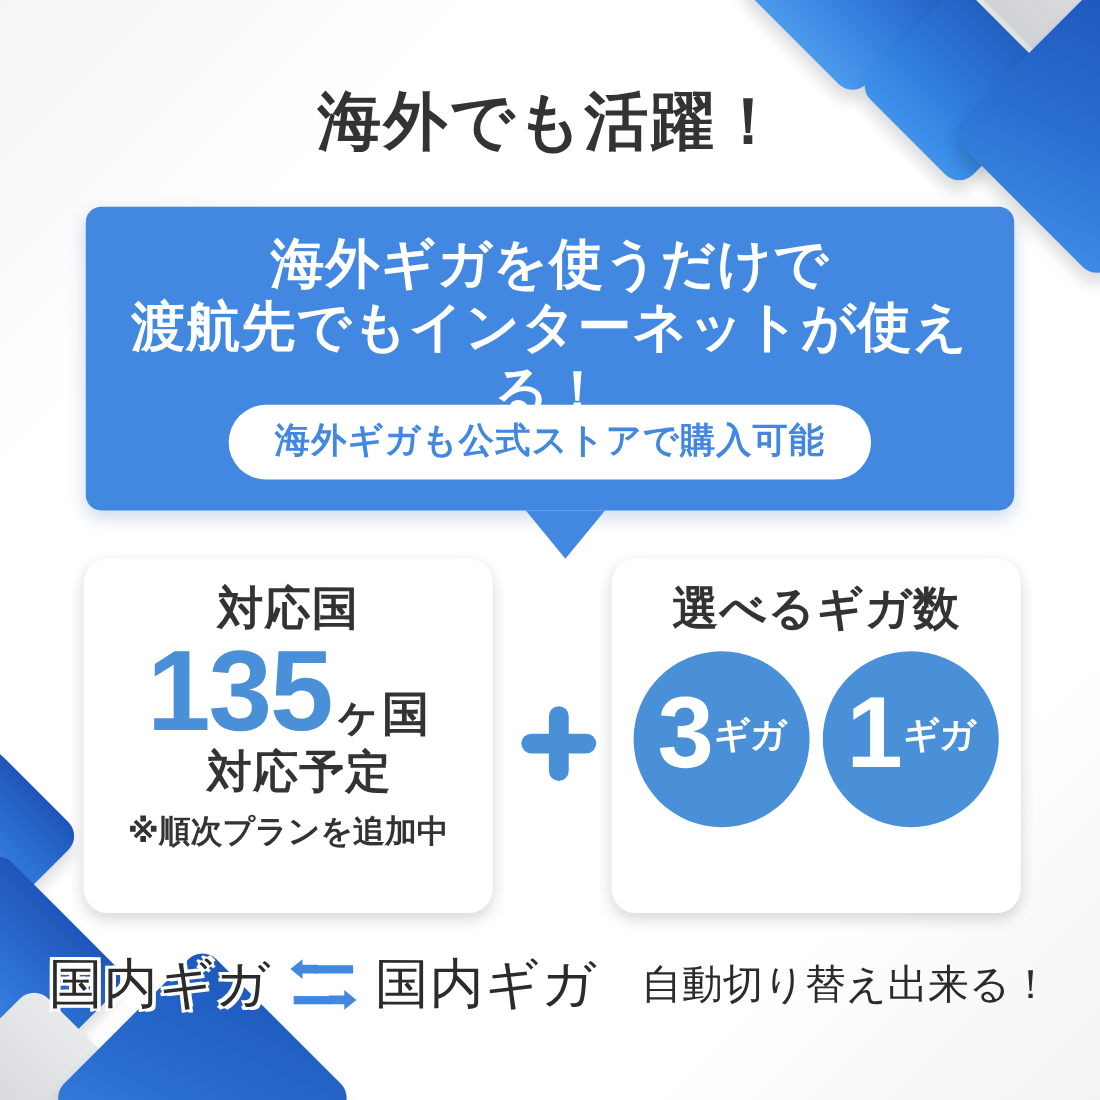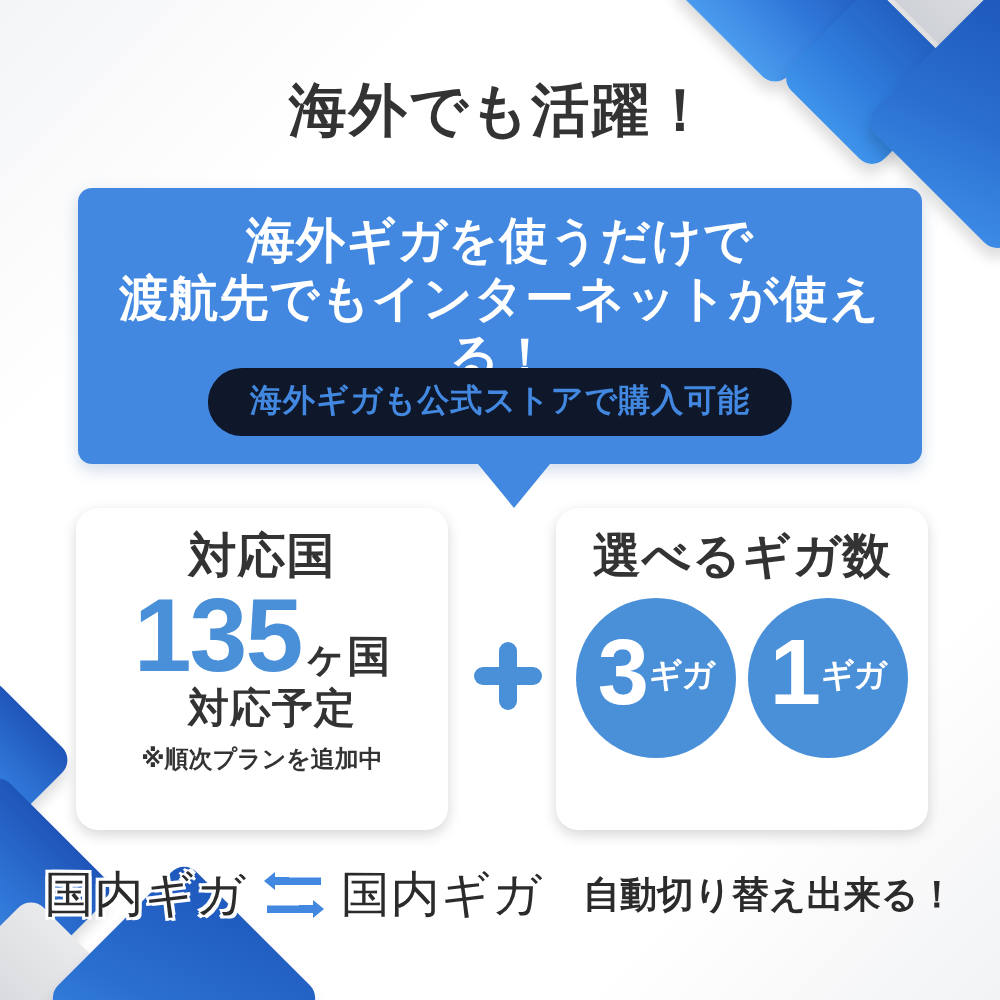--- a/index.html
+++ b/index.html
@@ -104,21 +104,21 @@
     position: absolute;
     left: 0;
     top: 24px;
     width: 100%;
   }
   .pill {
     position: absolute;
     left: 50%;
     transform: translateX(-50%);
     bottom: 28px;
-    background: #0f172a;
+    background: #ffffff;
     color: #4288e0;
     border-radius: 999px;
     padding: 11px 42px 13px;
     font-size: 32px;
     font-weight: 900;
     letter-spacing: 1px;
     white-space: nowrap;
   }
 
   
@@ -127,21 +127,21 @@
     background: #ffffff;
     border-radius: 22px;
     box-shadow: 0 5px 14px rgba(0,0,0,0.16);
     z-index: 5;
   }
   .card-left  { left: 76px;  top: 508px; width: 372px; height: 322px; }
   .card-right { left: 556px; top: 508px; width: 372px; height: 322px; }
 
   .card-title {
     text-align: center;
-    font-size: 48px;
+    font-size: 42px;
     font-weight: 900;
     color: #333333;
     letter-spacing: 1px;
     padding-top: 24px;
     line-height: 1;
   }
 
   .big-number-row {
     display: flex;
     align-items: baseline;
@@ -168,21 +168,21 @@
     font-size: 41px;
     font-weight: 900;
     color: #333333;
     letter-spacing: 1px;
     margin-top: 2px;
     line-height: 1;
     margin-left: 20px;
   }
   .note {
     text-align: center;
-    font-size: 24px;
+    font-size: 29px;
     font-weight: 700;
     color: #333333;
     margin-top: 14px;
     letter-spacing: 0;
   }
 
   .circles {
     display: flex;
     justify-content: center;
     gap: 12px;
@@ -241,21 +241,21 @@
     font-weight: 400;
     color: #2b2b2b;
     letter-spacing: 1px;
     text-shadow:
       2px 0 0 #fff, -2px 0 0 #fff, 0 2px 0 #fff, 0 -2px 0 #fff,
       2px 2px 0 #fff, -2px 2px 0 #fff, 2px -2px 0 #fff, -2px -2px 0 #fff,
       3px 3px 0 #fff, -3px -3px 0 #fff, 3px -3px 0 #fff, -3px 3px 0 #fff;
   }
   .tail-text {
     font-size: 37px;
-    font-weight: 700;
+    font-weight: 400;
     color: #2b2b2b;
     letter-spacing: 0;
     margin-left: 24px;
   }
   .swap-icon {
     width: 62px;
     height: 50px;
     flex: none;
   }
 </style>

